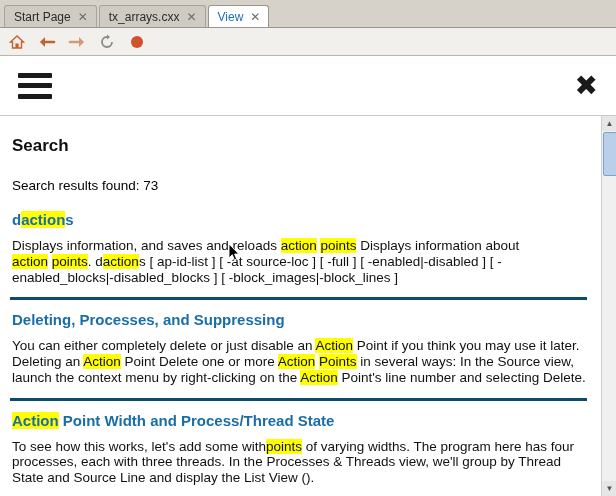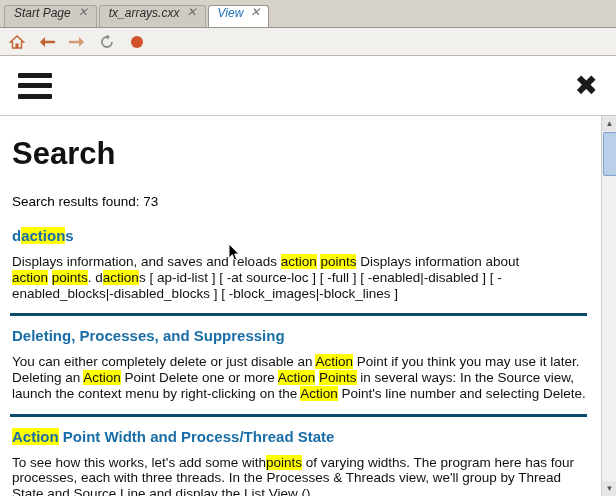--- a/index.html
+++ b/index.html
@@ -30,31 +30,31 @@
     background: #d6d2ca;
     border-bottom: 1px solid #9a958c;
     display: flex;
     align-items: flex-end;
     padding-left: 4px;
     box-sizing: border-box;
   }
   .tab {
     height: 22px;
     display: flex;
+    align-items: center;
     padding: 0 7px 0 9px;
     margin-right: 2px;
     background: #cfcbc3;
     border: 1px solid #a8a39b;
     border-bottom: none;
     border-radius: 3px 3px 0 0;
     font-size: 12px;
     color: #2b2b2b;
     box-sizing: border-box;
     white-space: nowrap;
-    font-style: italic;
   }
   .tab.active {
     background: #ffffff;
     border-color: #9a958c;
     color: #1a1a1a;
   }
   .tab.active .tab-label { color: #1f6fb5; }
   .tab .tab-label { margin-right: 6px; }
   .tab .tab-close {
     font-size: 12px;
@@ -140,21 +140,21 @@
     background: #ffffff;
   }
   .content {
     position: absolute;
     left: 0; top: 0; right: 15px; bottom: 0;
     padding: 10px 14px 0 10px;
     box-sizing: border-box;
     overflow: hidden;
   }
   h1.page-title {
-    font-size: 31px;
+    font-size: 17px;
     font-weight: bold;
     margin: 10px 0 22px 2px;
     color: #111111;
   }
   .results-line {
     margin: 0 0 18px 2px;
     font-size: 13.5px;
   }
   .results-line b { font-weight: normal; }
   .hit {

